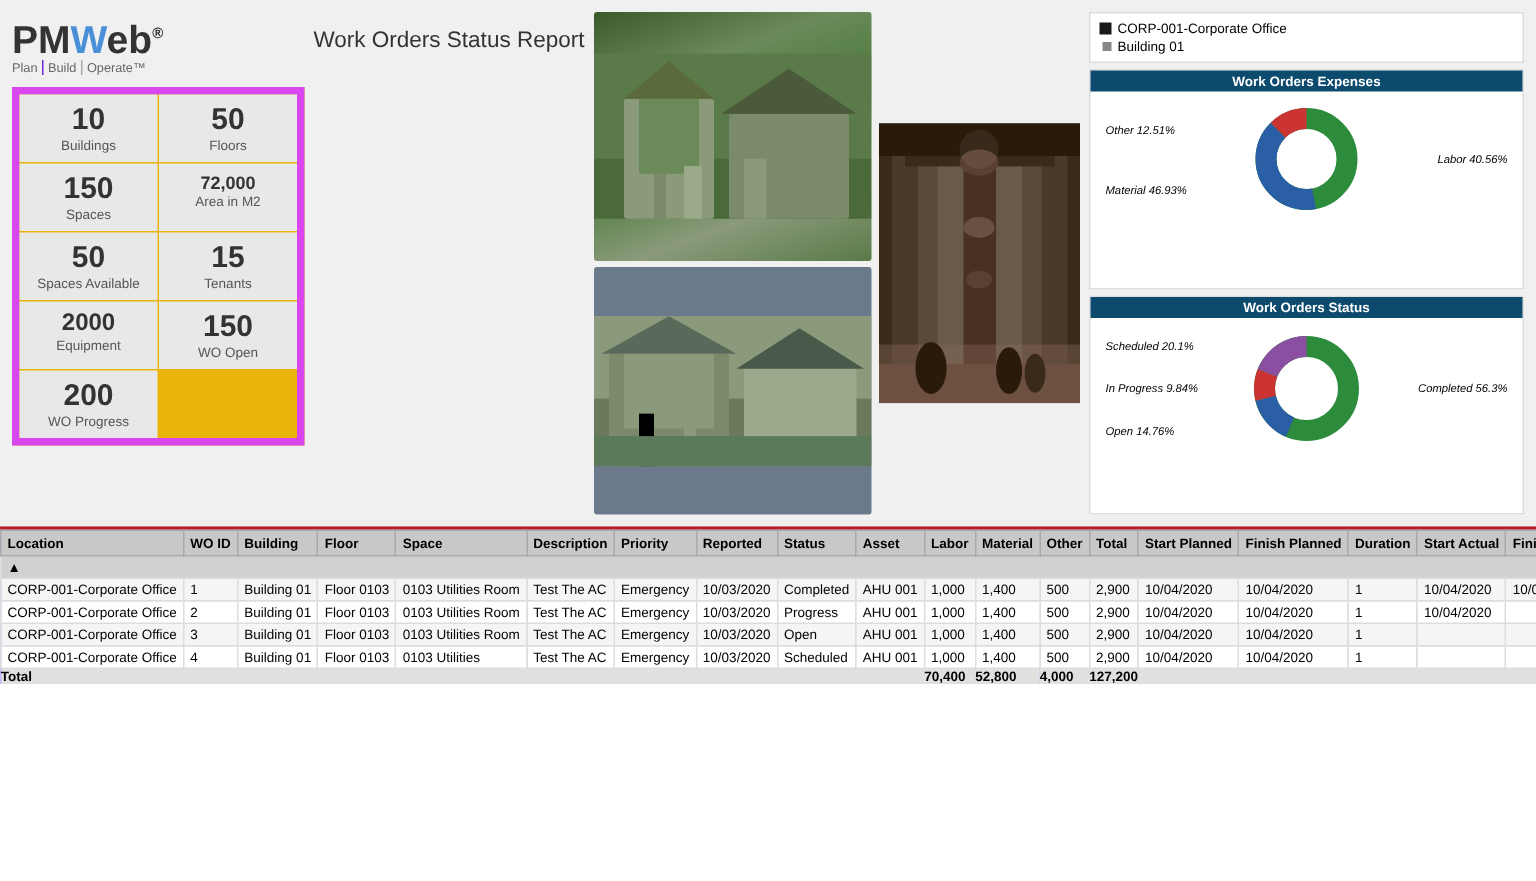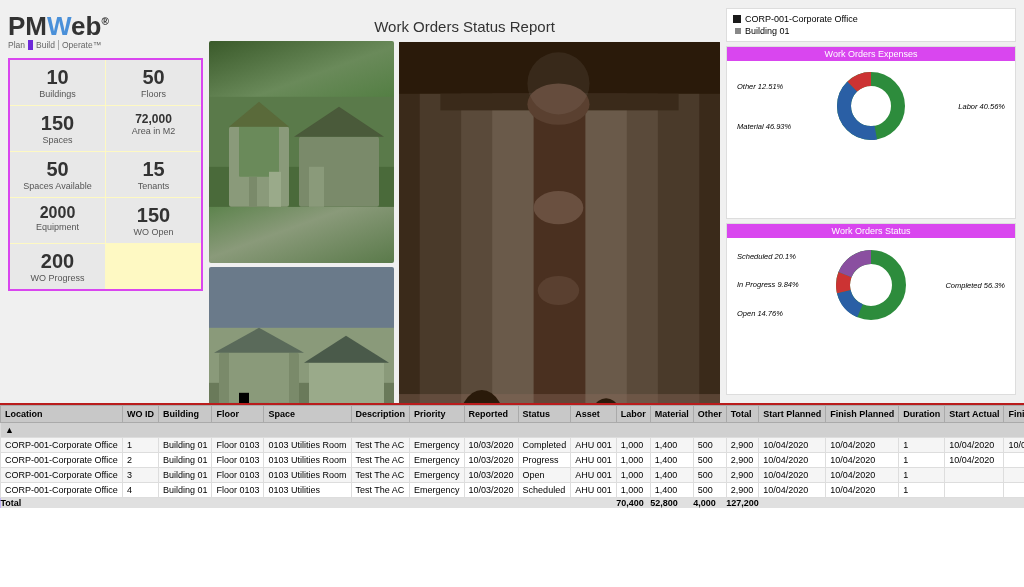--- a/index.html
+++ b/index.html
@@ -1,41 +1,41 @@
 <!DOCTYPE html>
 <html><head>
   <meta charset="utf-8">
   <style>
     * { box-sizing: border-box; margin: 0; padding: 0; }
     body { font-family: Arial, sans-serif; font-size: 11px; background: #fff; width: 1024px; height: 587px; overflow: hidden; }
     
-    .main-container { display: flex; flex-direction: column; height: 508px; background: #f0f0f0; }
+    .main-container { display: flex; flex-direction: column; height: 456px; background: #f0f0f0; }
     
     
     .top-section { display: flex; flex: 1; padding: 8px; gap: 6px; min-height: 0; }
     
     
     .left-panel { width: 195px; display: flex; flex-direction: column; gap: 0; }
     .logo-area { padding: 5px 0 8px 0; }
     
-    .stats-grid { display: grid; grid-template-columns: 1fr 1fr; gap: 1px; background: #fef9c3; border: 2px solid #d946ef; }
+    .stats-grid { display: grid; grid-template-columns: 1fr 1fr; gap: 1px; background: #eab308; border: 5px solid #d946ef; }
     .stat-cell { background: #e8e8e8; padding: 6px 8px; text-align: center; }
     .stat-value { font-size: 20px; font-weight: bold; color: #333; display: block; }
     .stat-label { font-size: 9px; color: #555; display: block; }
     
     
     .right-panel { width: 290px; display: flex; flex-direction: column; gap: 4px; }
     
     .location-panel { background: #fff; border: 1px solid #ddd; padding: 4px 6px; }
     .location-title { background: #2c3e50; color: #fff; font-size: 9px; font-weight: bold; padding: 2px 4px; margin: -4px -6px 4px -6px; }
     .location-item { display: flex; align-items: center; gap: 4px; font-size: 9px; padding: 1px 0; }
     .loc-square { width: 8px; height: 8px; display: inline-block; }
     
     .chart-panel { background: #fff; border: 1px solid #ddd; flex: 1; }
-    .chart-title { background: #d946ef; color: #fff; font-size: 9px; font-weight: normal; padding: 2px 12px; text-align: center; }
+    .chart-title { background: #0c4a6e; color: #fff; font-size: 9px; font-weight: bold; padding: 2px 12px; text-align: center; }
     .chart-content { padding: 8px; position: relative; display: flex; align-items: center; justify-content: center; font-style: italic; }
     
     
     .bottom-section { background: #c4b5fd; border-top: 2px solid #b91c1c; overflow: hidden; }
     table { width: 100%; border-collapse: collapse; font-size: 9px; }
     thead tr { background: #c8c8c8; }
     thead th { padding: 3px 4px; border: 1px solid #aaa; text-align: left; font-weight: bold; white-space: nowrap; }
     tbody tr { background: #fff; }
     tbody tr:nth-child(even) { background: #f5f5f5; }
     tbody td { padding: 2px 4px; border: 1px solid #ddd; white-space: nowrap; }
@@ -47,21 +47,21 @@
 <div class="main-container">
 
   <div class="top-section">
 
     <div class="left-panel">
       <div class="logo-area">
         <div style="font-size:26px; font-weight:900; color:#222; line-height:1;">
           <span style="color:#333;">PM</span><span style="color:#4a90d9;">W</span><span style="color:#333;">eb</span><sup style="font-size:10px;">®</sup>
         </div>
         <div style="font-size:8.5px; color:#666; margin-top:1px;">
-          <span style="padding-right:3px; border-right:5px solid #6d28d9; margin-right:3px;">Plan</span><span style="padding-right:3px; border-right:1px solid #aaa; margin-right:3px;">Build</span><span>Operate™</span>
+          <span style="padding-right:3px; border-right:1px solid #6d28d9; margin-right:3px;">Plan</span><span style="padding-right:3px; border-right:1px solid #aaa; margin-right:3px;">Build</span><span>Operate™</span>
         </div>
       </div>
       <div class="stats-grid">
 
         <div class="stat-cell">
           <span class="stat-value">10</span>
           <span class="stat-label">Buildings</span>
         </div>
         <div class="stat-cell">
           <span class="stat-value">50</span>
@@ -95,21 +95,21 @@
           <span class="stat-value">150</span>
           <span class="stat-label">WO Open</span>
         </div>
         <div class="stat-cell">
           <span class="stat-value">200</span>
           <span class="stat-label">WO Progress</span>
         </div>
       </div>
     </div>
 
-    <div style="flex:1; display:flex; flex-direction:column; gap:6px;">
+    <div style="flex:1; display:flex; flex-direction:row; gap:6px;">
 
       <div style="text-align:center; padding-top:10px;">
         <span style="font-size:15px; color:#333; font-weight:normal;">Work Orders Status Report</span>
       </div>
 
       <div style="display:flex; gap:5px; flex:1;">
 
         <div style="display:flex; flex-direction:column; gap:4px; width:185px;">
           <div style="flex:1; border-radius:2px; overflow:hidden; background: linear-gradient(160deg,#3a5a2a,#6a8a5a,#4a7a3a,#8a9a7a,#5a7a4a);">
             

